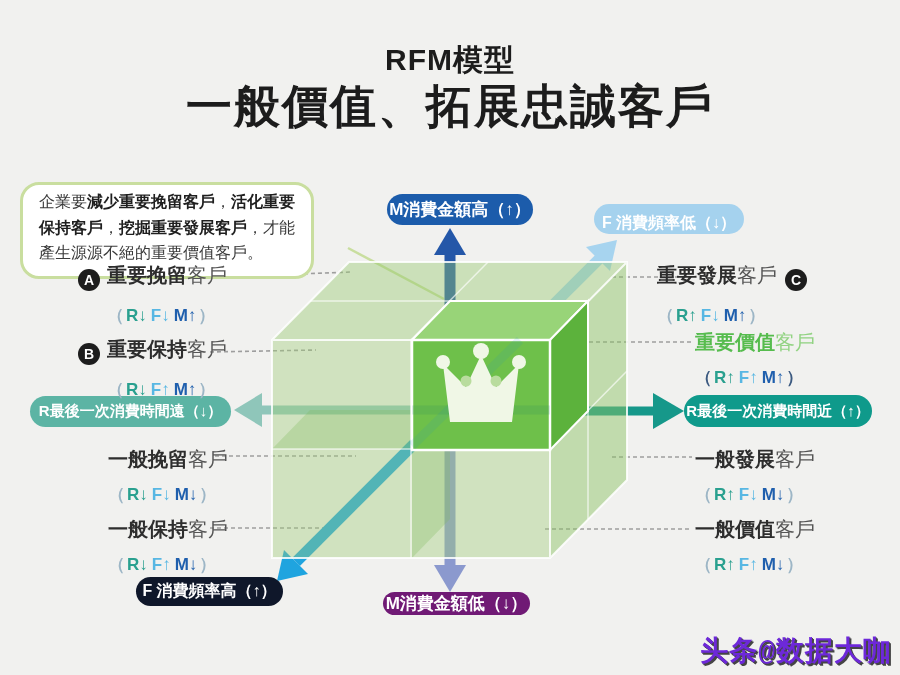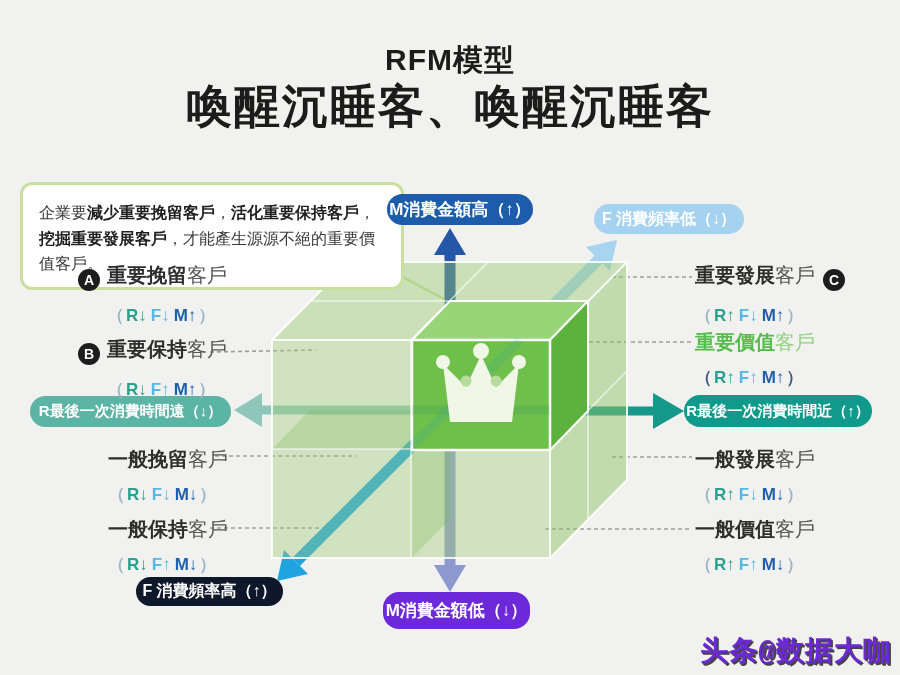--- a/index.html
+++ b/index.html
@@ -4,32 +4,32 @@
 <style>
   html,body{margin:0;padding:0;}
   body{font-family:"Liberation Sans","DejaVu Sans",sans-serif;background:#e8e8e6;}
   .stage{position:relative;width:900px;height:675px;background:#f1f1ef;overflow:hidden;}
   .abs{position:absolute;}
   svg{position:absolute;left:0;top:0;}
 
   .kicker{left:0;top:40px;width:900px;text-align:center;font-size:30px;font-weight:800;color:#1c1c1c;letter-spacing:1px;}
   .main-title{left:0;top:76px;width:900px;text-align:center;font-size:46px;font-weight:800;color:#1c1c1c;letter-spacing:2px;}
 
-  .note{left:20px;top:182px;width:384px;background:#ffffff;border:3px solid #c9de9f;border-radius:12px;
-        padding:15px 14px 10px 16px;font-size:16px;line-height:1.6;color:#3a3a3a;box-sizing:border-box;}
+  .note{left:20px;top:182px;width:294px;background:#ffffff;border:3px solid #c9de9f;border-radius:19px;
+        padding:4px 14px 10px 16px;font-size:16px;line-height:1.6;color:#3a3a3a;box-sizing:border-box;}
   .note b{color:#1f1f1f;}
 
   .pill{display:flex;align-items:center;justify-content:center;color:#ffffff;font-weight:700;
         border-radius:16px;white-space:nowrap;}
   .pill-m-high{left:387px;top:194px;width:146px;height:31px;background:#1c5cab;font-size:17px;}
-  .pill-f-low {left:594px;top:204px;width:150px;height:30px;background:#a5d2ee;font-size:16px;}
+  .pill-f-low {left:594px;top:204px;width:150px;height:30px;background:#a5d2ee;font-size:16px;align-items:flex-end;}
   .pill-r-far {left:30px; top:396px;width:201px;height:31px;background:#5cb4a4;font-size:15px;}
   .pill-r-near{left:684px;top:395px;width:188px;height:32px;background:#0f9a8b;font-size:15px;}
   .pill-f-high{left:136px;top:577px;width:147px;height:29px;background:#0f172a;font-size:16px;}
-  .pill-m-low {left:383px;top:592px;width:147px;height:37px;background:#6d28d9;font-size:17px;}
+  .pill-m-low {left:383px;top:592px;width:147px;height:23px;background:#701a75;font-size:17px;}
 
   .seg{position:absolute;white-space:nowrap;}
   .seg-line1{font-size:20px;line-height:22px;}
   .seg-line1 .strong{font-weight:800;color:#2d2d2d;}
   .seg-line1 .suffix{font-weight:400;color:#565656;}
   .seg-line2{margin-top:16px;font-size:17px;line-height:18px;font-weight:600;}
   .seg-line2 .tok{margin:0 2px;}
   .badge{display:inline-flex;align-items:center;justify-content:center;width:22px;height:22px;border-radius:50%;
          background:#1d1d1d;color:#fff;font-size:14px;font-weight:800;vertical-align:-3px;}
   .badge-pre{margin-right:7px;}
@@ -131,21 +131,21 @@
         <circle cx="466" cy="381" r="5.5" fill="#b9dc9e"></circle>
         <circle cx="496" cy="381" r="5.5" fill="#b9dc9e"></circle>
         <circle cx="443" cy="362" r="7" fill="#f0f7e6"></circle>
         <circle cx="481" cy="351" r="8" fill="#f0f7e6"></circle>
         <circle cx="519" cy="362" r="7" fill="#f0f7e6"></circle>
       </g>
     </g>
   </svg>
 
   <div class="abs kicker">RFM模型</div>
-  <div class="abs main-title">喚醒沉睡客、喚醒沉睡客</div>
+  <div class="abs main-title">一般價值、拓展忠誠客戶</div>
 
   <div class="abs note">
     <span>企業要</span><b>減少重要挽留客戶</b><span>，</span><b>活化重要保持客戶</b><span>，</span><b>挖掘重要發展客戶</b><span>，才能產生源源不絕的重要價值客戶。</span>
   </div>
 
   <div class="abs pill pill-m-high">
       <span>M消費金額高（↑）</span>
     </div>
   <div class="abs pill pill-f-low">
       <span>F 消費頻率低（↓）</span>
@@ -176,21 +176,21 @@
   <div class="seg" style="left:108px;top:448px;">
     <div class="seg-line1"><span class="strong">一般挽留</span><span class="suffix">客戶</span></div>
     <div class="seg-line2"><span class="paren">（</span><span class="tok tok-r">R↓</span><span class="tok tok-f">F↓</span><span class="tok tok-m">M↓</span><span class="paren">）</span></div>
   </div>
 
   <div class="seg" style="left:108px;top:518px;">
     <div class="seg-line1"><span class="strong">一般保持</span><span class="suffix">客戶</span></div>
     <div class="seg-line2"><span class="paren">（</span><span class="tok tok-r">R↓</span><span class="tok tok-f">F↑</span><span class="tok tok-m">M↓</span><span class="paren">）</span></div>
   </div>
 
-  <div class="seg" style="left:695px;top:264px;">
+  <div class="seg" style="left:657px;top:264px;">
     <div class="seg-line1"><span class="strong">重要發展</span><span class="suffix">客戶</span><span class="badge badge-post">C</span></div>
     <div class="seg-line2"><span class="paren">（</span><span class="tok tok-r">R↑</span><span class="tok tok-f">F↓</span><span class="tok tok-m">M↑</span><span class="paren">）</span></div>
   </div>
 
   <div class="seg seg-green" style="left:695px;top:331px;">
     <div class="seg-line1"><span class="strong">重要價值</span><span class="suffix">客戶</span></div>
     <div class="seg-line2"><span class="paren">（</span><span class="tok tok-r">R↑</span><span class="tok tok-f">F↑</span><span class="tok tok-m">M↑</span><span class="paren">）</span></div>
   </div>
 
   <div class="seg" style="left:695px;top:448px;">

